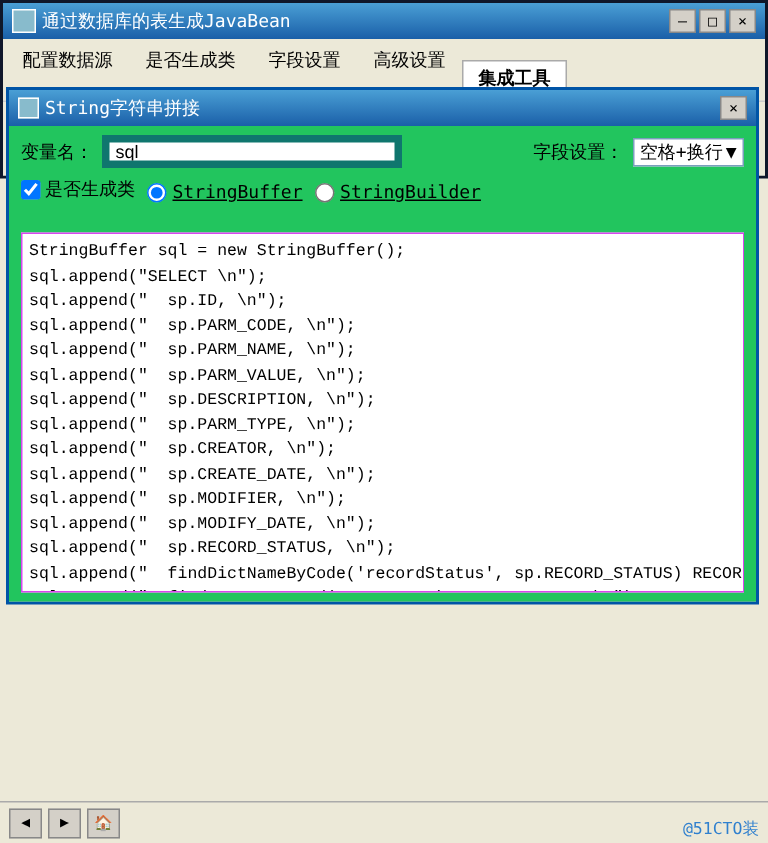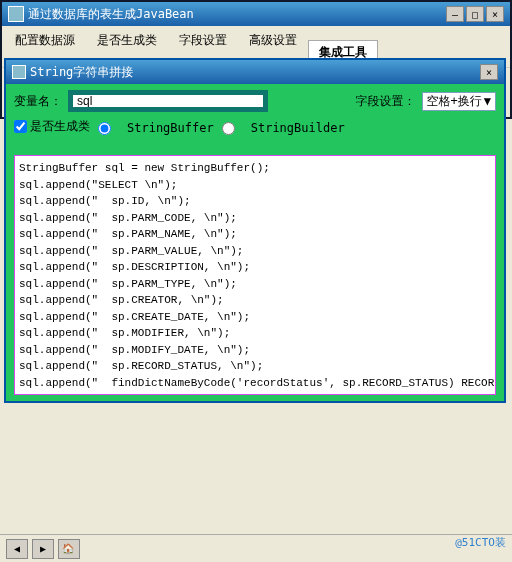--- a/index.html
+++ b/index.html
@@ -180,23 +180,24 @@
       display: flex;
       align-items: center;
       gap: 3px;
       font-size: 12px;
       cursor: pointer;
     }
 
     .radio-label {
       display: flex;
       align-items: center;
-      gap: 16px;
-      font-size: 12px;
-      cursor: pointer;
+      gap: 4px;
+      font-size: 12px;
+      cursor: pointer;
+      text-decoration: underline;
     }
 
     .gen-btn {
       background: #ece9d8;
       border: 1.5px solid #cc6644;
       border-radius: 12px;
       padding: 3px 12px;
       font-size: 12px;
       cursor: pointer;
       color: #cc4422;
@@ -254,21 +255,21 @@
       background: #d4d0c8;
       border: 1px solid #888;
       display: flex; align-items: center; justify-content: center;
       font-size: 10px;
       cursor: pointer;
     }
 
     .watermark {
       position: absolute;
       right: 6px;
-      bottom: 12px;
+      bottom: 2px;
       font-size: 11px;
       color: #0066cc;
       opacity: 0.8;
     }
 
     input[type=checkbox] { width: 13px; height: 13px; }
     input[type=radio] { width: 13px; height: 13px; }
   </style>
 </head>
 <body>

